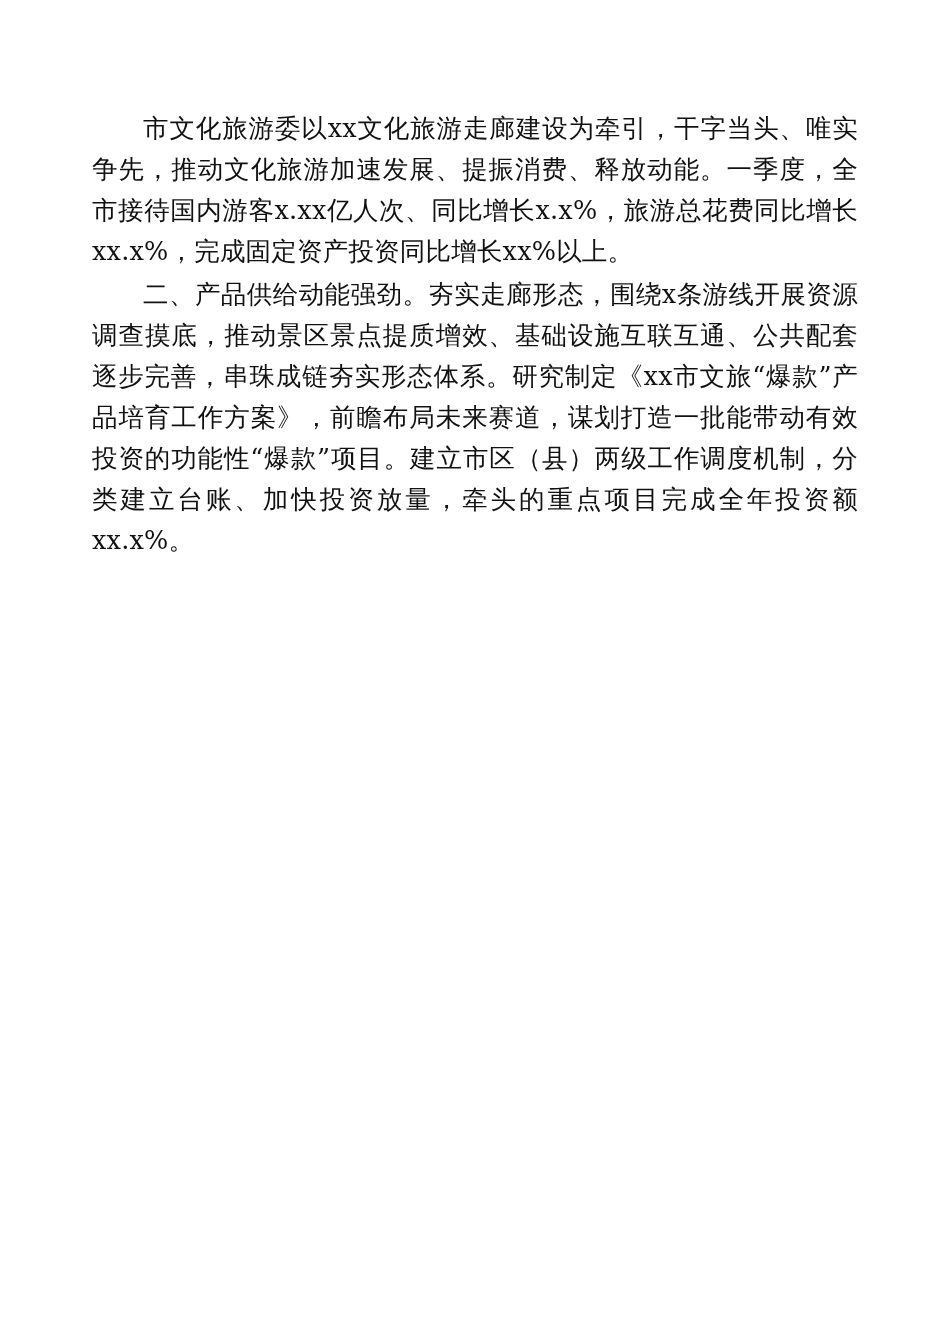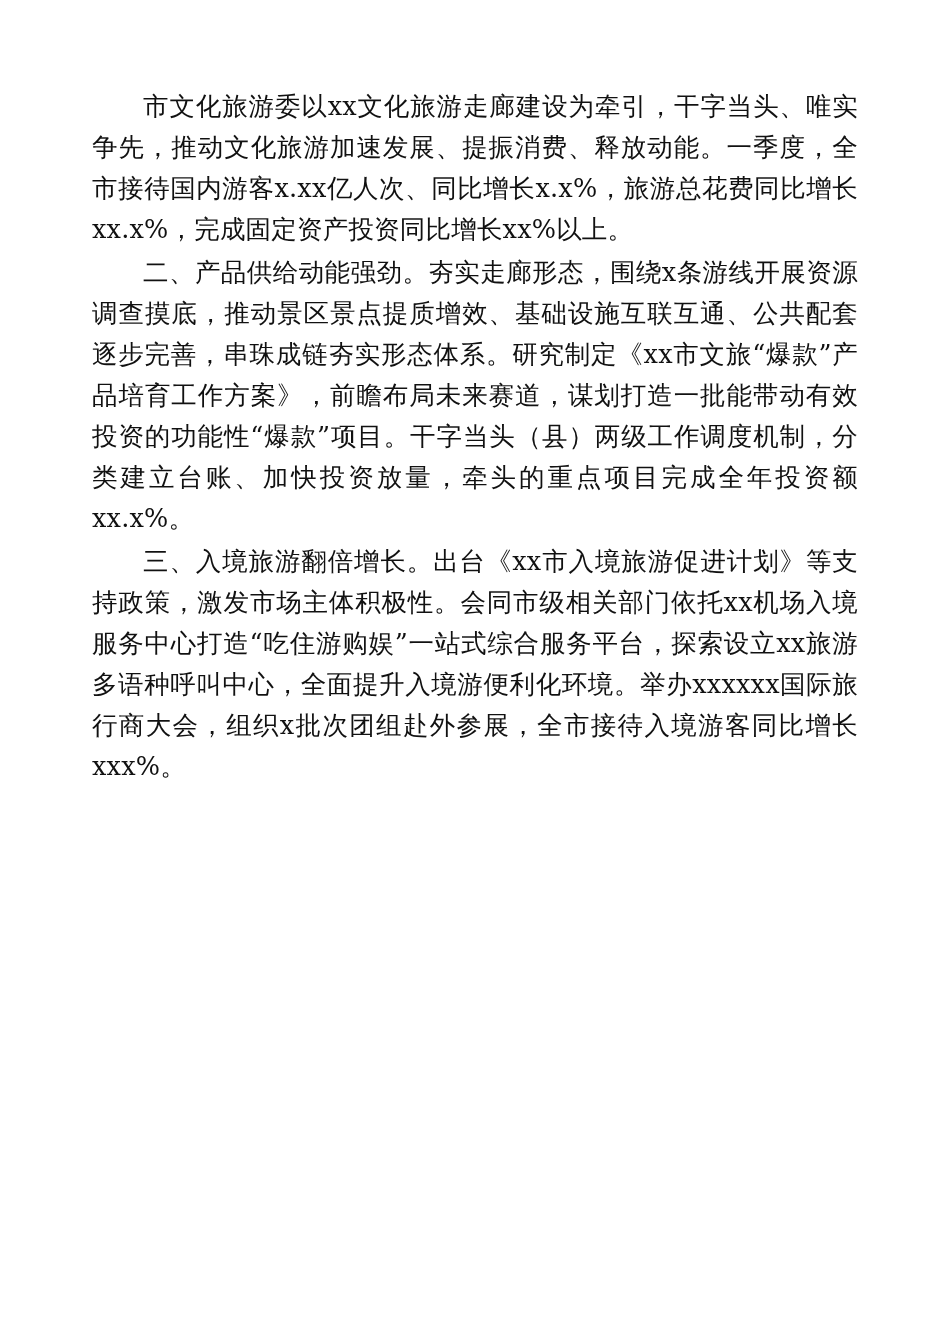--- a/index.html
+++ b/index.html
@@ -13,21 +13,21 @@
     font-family: "DejaVu Serif", "Liberation Serif", serif;
     color: #000000;
     overflow: hidden;
   }
   .page {
     position: relative;
     width: 950px;
     height: 1344px;
     background: #ffffff;
     box-sizing: border-box;
-    padding: 86px 92px 60px 92px;
+    padding: 108px 92px 60px 92px;
   }
   .doc-body {
     width: 766px;
   }
   .para {
     margin: 0 0 2px 0;
     font-size: 25.5px;
     line-height: 41px;
     text-align: justify;
     text-justify: inter-ideograph;
@@ -37,16 +37,15 @@
     font-weight: 400;
     color: #111111;
   }
 </style>
 </head>
 <body>
 
 <div class="page">
   <div class="doc-body">
     <p class="para">市文化旅游委以xx文化旅游走廊建设为牵引，干字当头、唯实争先，推动文化旅游加速发展、提振消费、释放动能。一季度，全市接待国内游客x.xx亿人次、同比增长x.x%，旅游总花费同比增长xx.x%，完成固定资产投资同比增长xx%以上。</p>
-    <p class="para">二、产品供给动能强劲。夯实走廊形态，围绕x条游线开展资源调查摸底，推动景区景点提质增效、基础设施互联互通、公共配套逐步完善，串珠成链夯实形态体系。研究制定《xx市文旅“爆款”产品培育工作方案》，前瞻布局未来赛道，谋划打造一批能带动有效投资的功能性“爆款”项目。干字当头（县）两级工作调度机制，分类建立台账、加快投资放量，牵头的重点项目完成全年投资额xx.x%。</p>
-    <p class="para">三、入境旅游翻倍增长。出台《xx市入境旅游促进计划》等支持政策，激发市场主体积极性。会同市级相关部门依托xx机场入境服务中心打造“吃住游购娱”一站式综合服务平台，探索设立xx旅游多语种呼叫中心，全面提升入境游便利化环境。举办xxxxxx国际旅行商大会，组织x批次团组赴外参展，全市接待入境游客同比增长xxx%。</p>
+    <p class="para">二、产品供给动能强劲。夯实走廊形态，围绕x条游线开展资源调查摸底，推动景区景点提质增效、基础设施互联互通、公共配套逐步完善，串珠成链夯实形态体系。研究制定《xx市文旅“爆款”产品培育工作方案》，前瞻布局未来赛道，谋划打造一批能带动有效投资的功能性“爆款”项目。建立市区（县）两级工作调度机制，分类建立台账、加快投资放量，牵头的重点项目完成全年投资额xx.x%。</p>
   </div>
 </div>
 
 </body></html>

